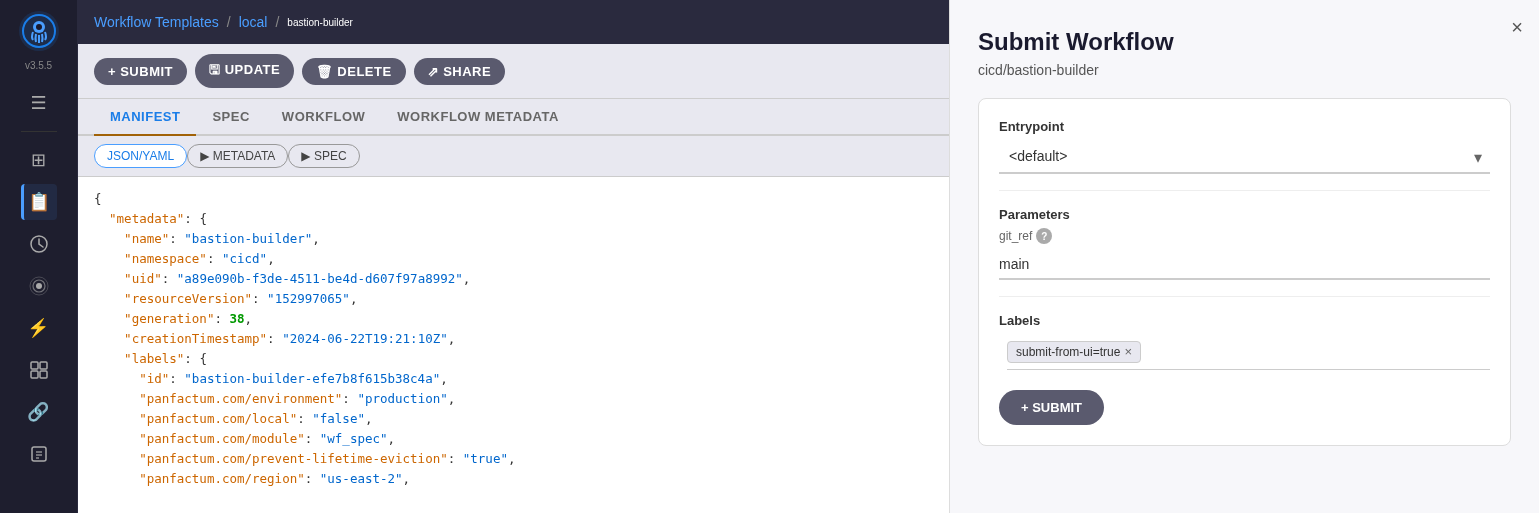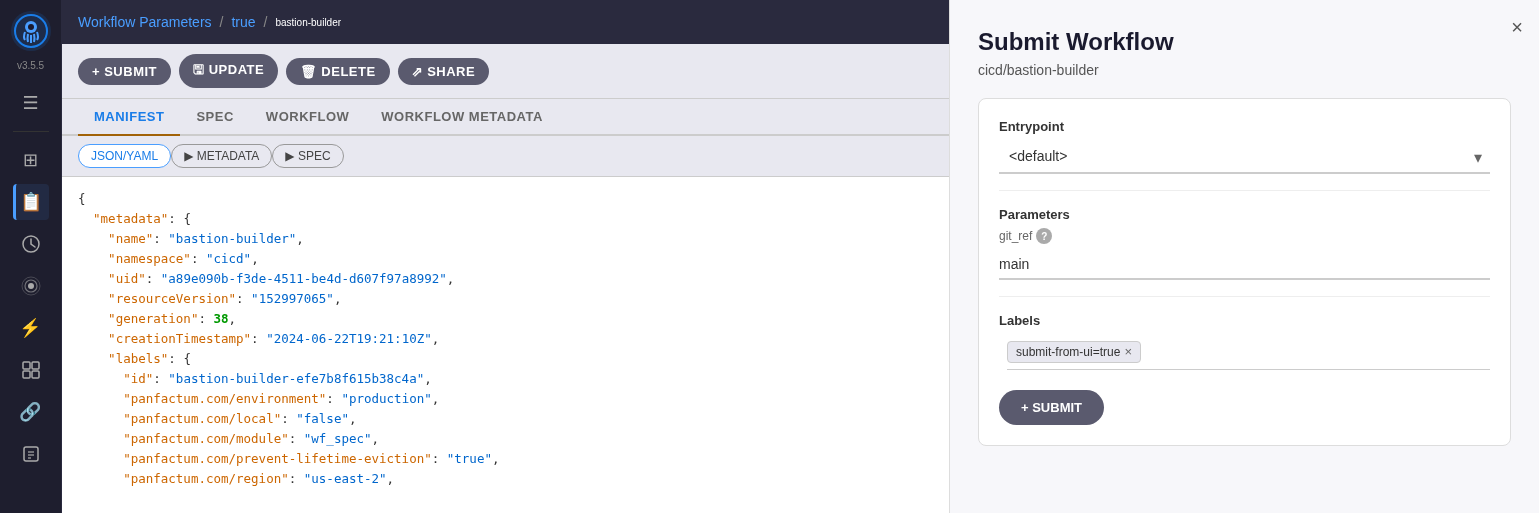--- a/index.html
+++ b/index.html
@@ -7,21 +7,21 @@
       font-family: -apple-system, BlinkMacSystemFont, 'Segoe UI', sans-serif;
       background: #1a1a2e;
       display: flex;
       width: 1539px;
       height: 513px;
       overflow: hidden;
     }
 
     
     .sidebar {
-      width: 62px;
+      width: 78px;
       background: #1e1e2e;
       display: flex;
       flex-direction: column;
       align-items: center;
       padding: 10px 0;
       gap: 6px;
       border-right: 1px solid #2a2a3e;
     }
     .sidebar-version {
       font-size: 10px;
@@ -396,23 +396,23 @@
       <line x1="7" y1="8" x2="13" y2="8" stroke="#aaa" stroke-width="1.2"></line>
       <line x1="7" y1="11" x2="13" y2="11" stroke="#aaa" stroke-width="1.2"></line>
       <line x1="7" y1="14" x2="10" y2="14" stroke="#aaa" stroke-width="1.2"></line>
     </svg>
   </div>
 </div>
 
 <div class="main">
 
   <div class="header">
-    <a class="breadcrumb-link">Workflow Parameters</a>
+    <a class="breadcrumb-link">Workflow Templates</a>
     <span class="breadcrumb-sep">/</span>
-    <a class="breadcrumb-link">true</a>
+    <a class="breadcrumb-link">local</a>
     <span class="breadcrumb-sep">/</span>
     <span class="breadcrumb-current">bastion-builder</span>
   </div>
 
   <div class="toolbar">
     <button class="btn btn-submit">+ SUBMIT</button>
     <button class="btn btn-update">🖫 UPDATE</button>
     <button class="btn btn-delete">🗑 DELETE</button>
     <button class="btn btn-share">⇗ SHARE</button>
   </div>

